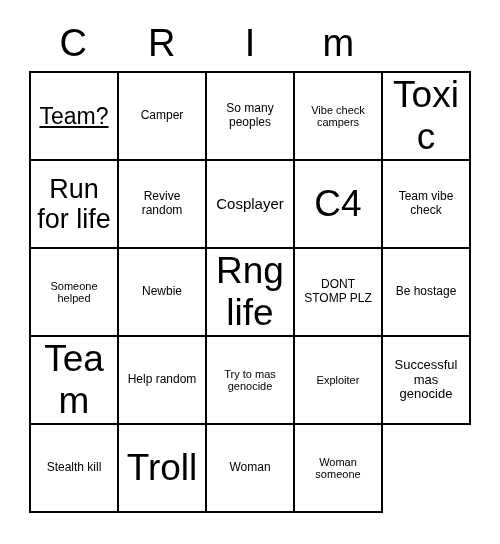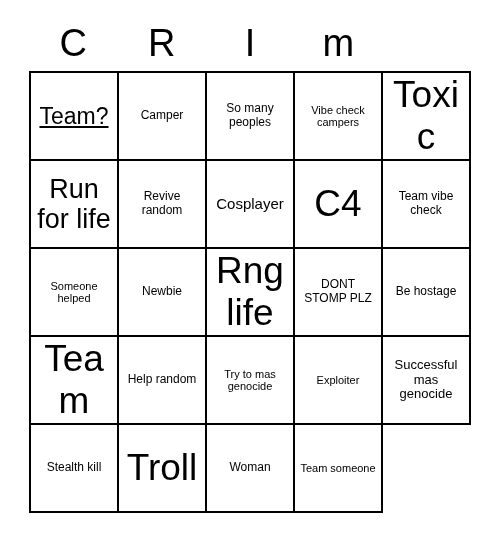--- a/index.html
+++ b/index.html
@@ -172,17 +172,17 @@
     <div class="cell fs-md">
         <span class="cell-text">Stealth kill</span>
       </div>
     <div class="cell fs-xxl">
         <span class="cell-text">Troll</span>
       </div>
     <div class="cell fs-md">
         <span class="cell-text">Woman</span>
       </div>
     <div class="cell fs-sm">
-        <span class="cell-text">Team someone</span>
+        <span class="cell-text">Woman someone</span>
       </div>
 
   </div>
 </div>
 
 </body></html>

